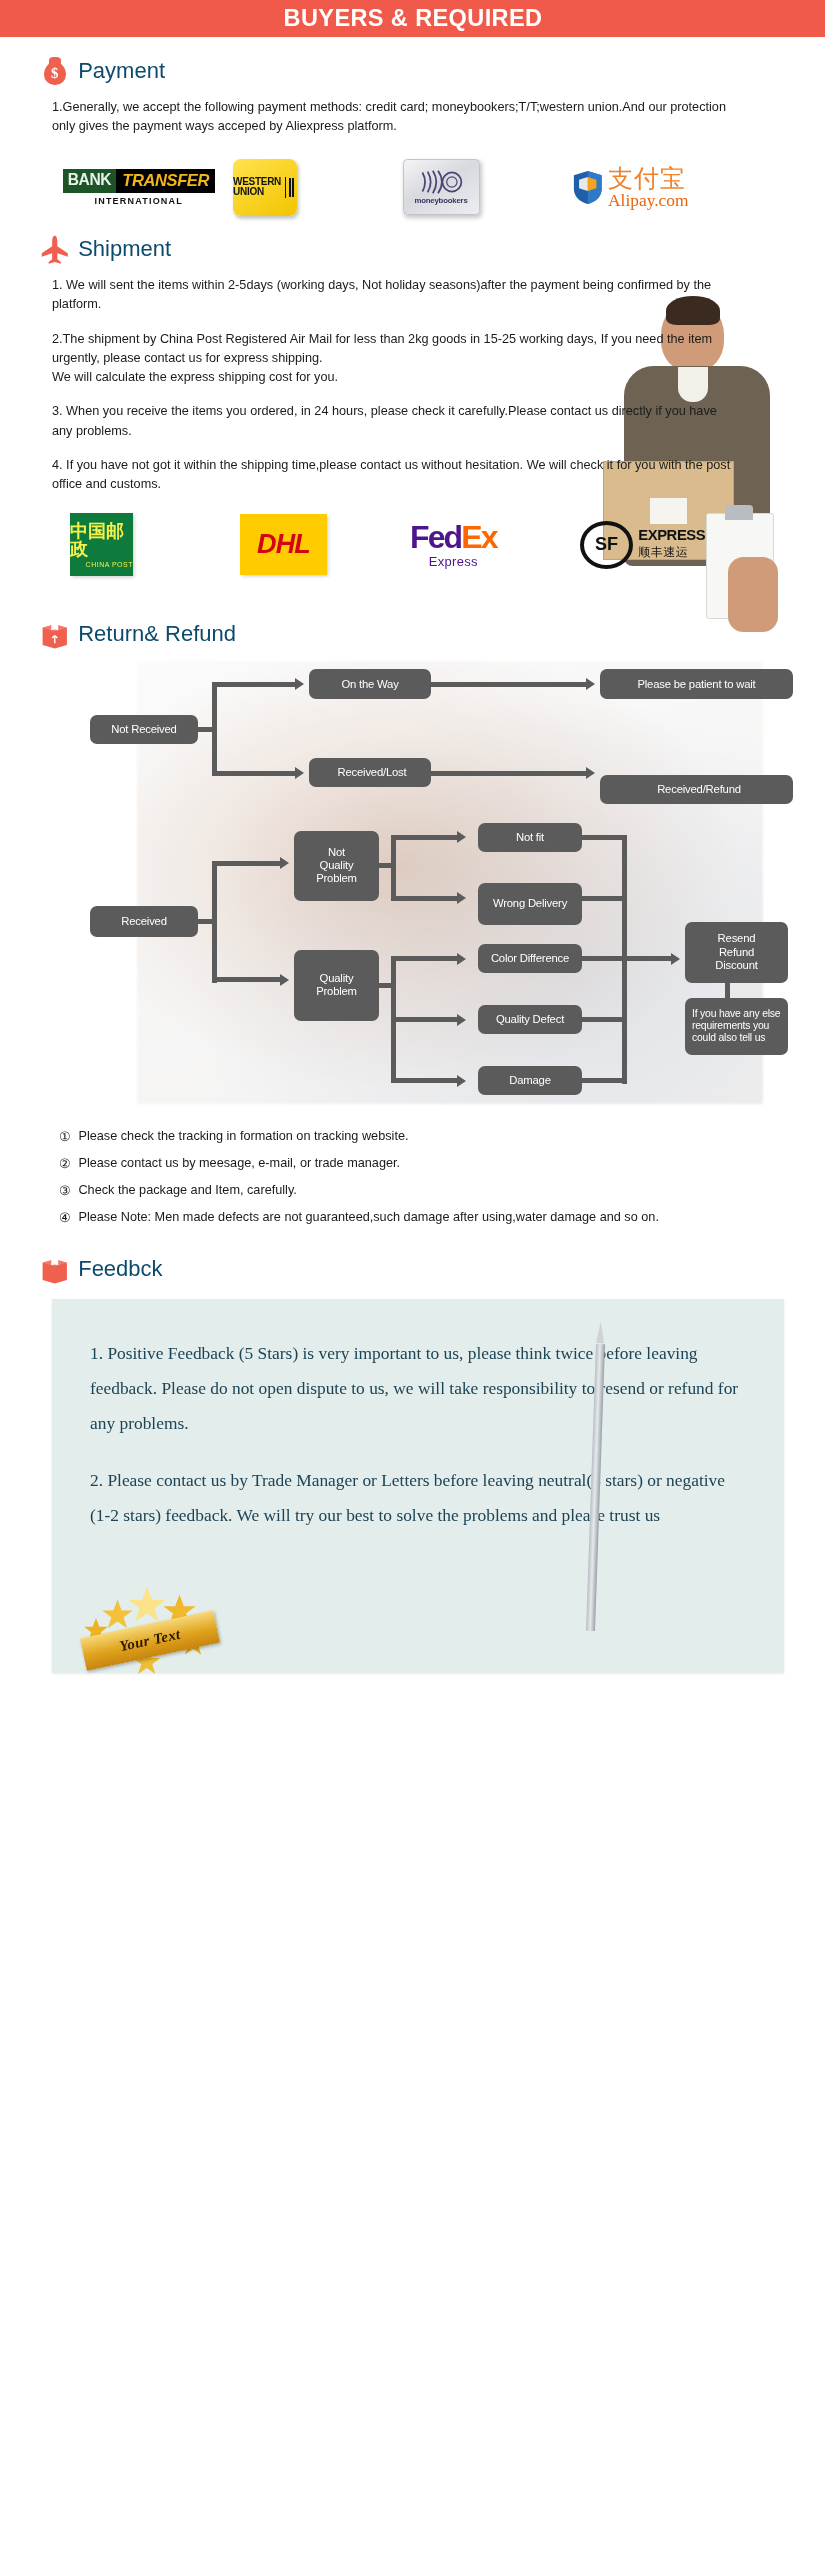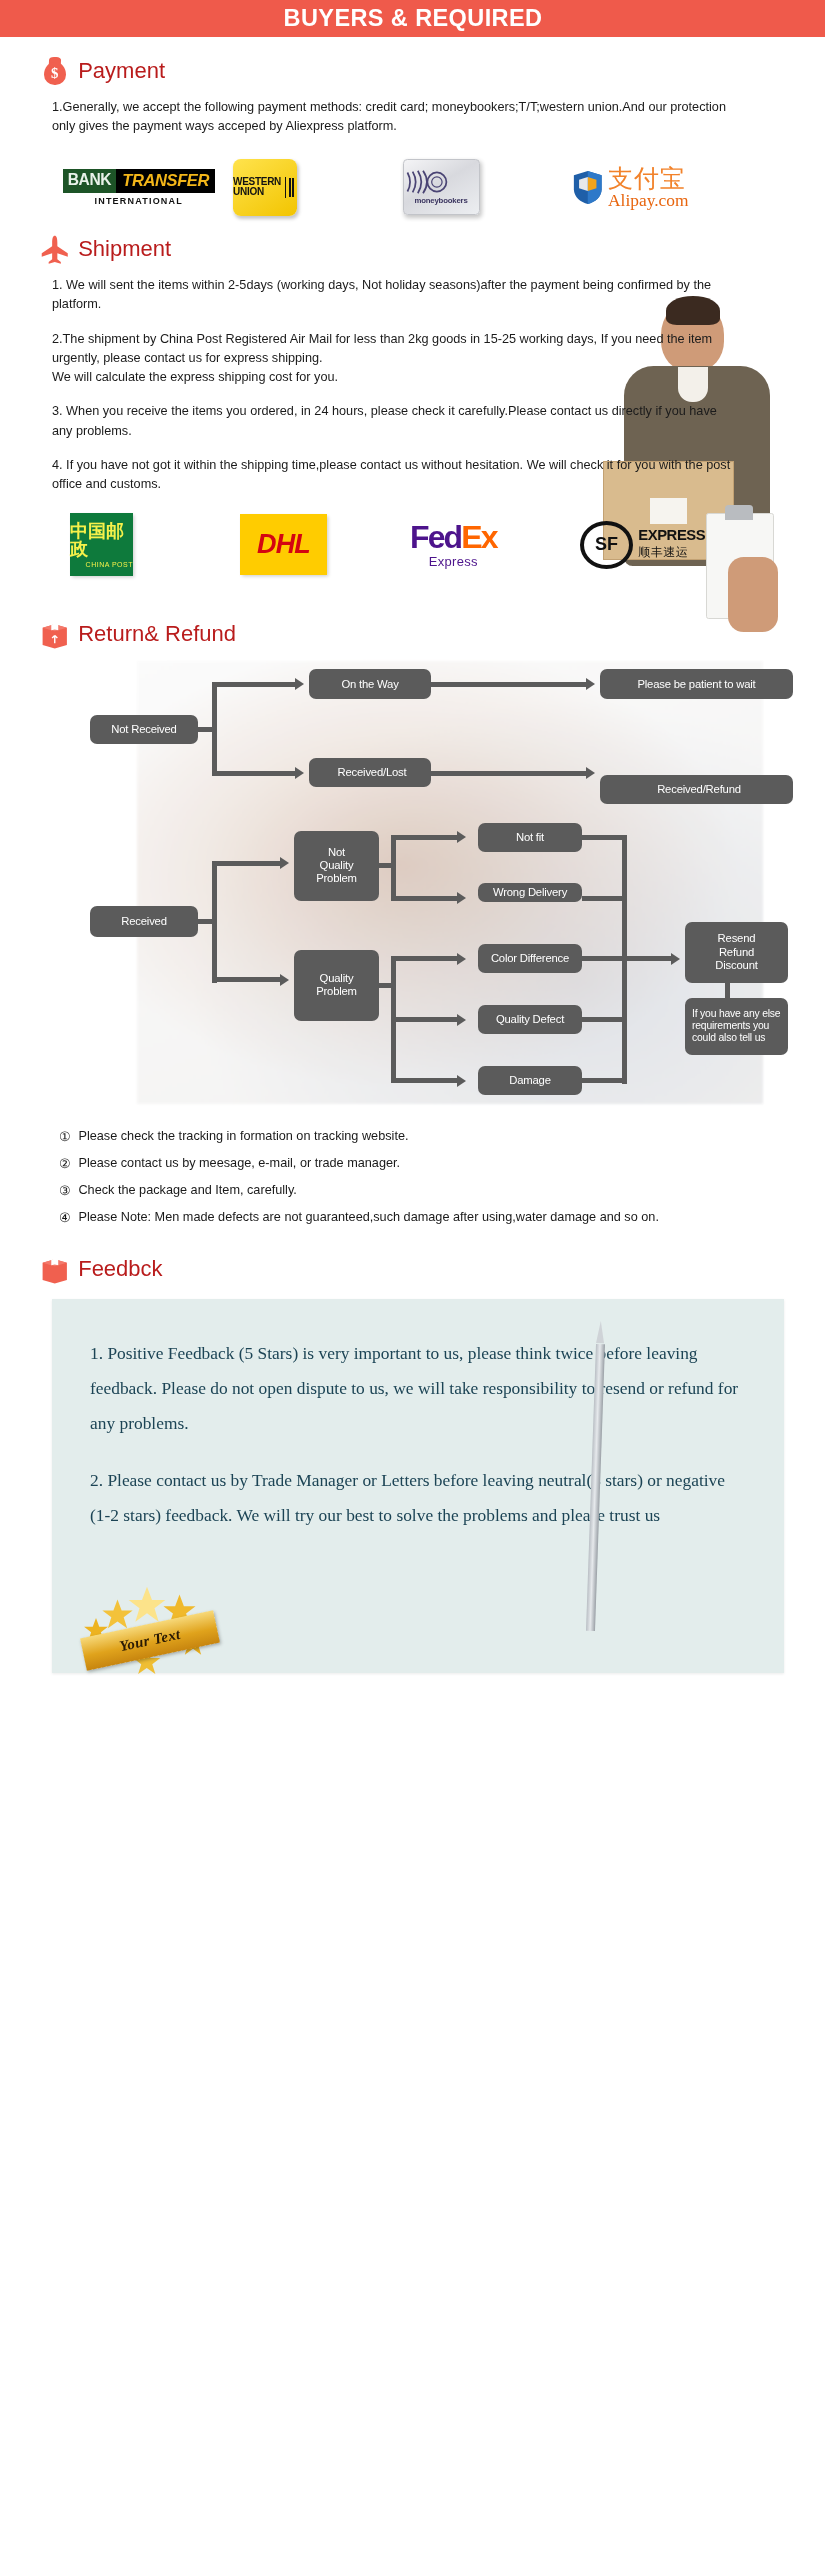--- a/index.html
+++ b/index.html
@@ -27,21 +27,21 @@
   }
 
   
   .section { position:relative; padding:0 33px; }
   .sec-head {
     display:flex; align-items:center; gap:8.7px;
     margin:19px 0 12px 7px;
   }
   .sec-head .ico { width:29.5px; height:29.5px; flex:0 0 29.5px; position:relative; }
   .sec-head .label {
-    color:#b91c1c;
+    color:#0c4a6e;
     font-size:22px;
     font-weight:400;
     line-height:1;
   }
 
   
   .ico-bag { background:transparent; }
   .ico-bag .bag {
     position:absolute; left:3.5px; top:6px; width:22.6px; height:22.6px;
     background:#F0604F; border-radius:50% 50% 50% 50%/60% 60% 48% 48%;
@@ -104,21 +104,21 @@
     color:#121212; font-size:10px; font-weight:bold; line-height:1.05;
     text-align:left; letter-spacing:-0.3px; border-right:1.7px solid #121212; padding-right:3.5px;
   }
   .lg-wu .wu-bars { width:7.8px; height:19px; margin-left:2.6px; position:relative; }
   .lg-wu .wu-bars i { position:absolute; top:0; width:1.7px; height:19px; background:#121212; }
 
   .lg-mb {
     width:75px; height:54px; border-radius:4.3px;
     background:linear-gradient(150deg,#f4f4f6 0%, #d8d9de 45%, #eceef1 100%);
     border:0.9px solid #c2c4c9; box-shadow:1.7px 2.6px 4.3px rgba(0,0,0,0.22);
-    position:relative; display:flex; align-items:center; 
+    position:relative; display:flex; align-items:center; justify-content:center;
   }
   .lg-mb .mbtxt { position:absolute; bottom:9.6px; left:0; right:0; text-align:center;
     font-size:7.8px; color:#3b3560; font-weight:bold; letter-spacing:-0.2px; }
   .lg-mb .waves { margin-bottom:10.4px; }
 
   .lg-ali { display:flex; align-items:center; gap:6px; }
   .lg-ali .shield { width:29.5px; height:35px; position:relative; }
   .lg-ali .zfb { display:flex; flex-direction:column; }
   .lg-ali .cn { color:#F2822A; font-size:25px; font-weight:normal; letter-spacing:0.9px; line-height:1;
                 font-family:"DejaVu Sans", sans-serif; }
@@ -392,21 +392,21 @@
       <div class="farrow" style="left:553px; top:106px;"></div>
 
       <div class="fbox" style="left:57px; top:245px; width:108px; height:31px;">Received</div>
       <div class="fbox" style="left:261px; top:170px; width:85px; height:70px; white-space:pre-line;">Not
 Quality
 Problem</div>
       <div class="fbox" style="left:261px; top:289px; width:85px; height:71px; white-space:pre-line;">Quality
 Problem</div>
 
       <div class="fbox" style="left:445px; top:162px; width:104px; height:29.5px;">Not fit</div>
-      <div class="fbox" style="left:445px; top:222px; width:104px; height:19px;">Wrong Delivery</div>
+      <div class="fbox" style="left:445px; top:222px; width:104px; height:42px;">Wrong Delivery</div>
       <div class="fbox" style="left:445px; top:283px; width:104px; height:29.5px;">Color Difference</div>
       <div class="fbox" style="left:445px; top:344px; width:104px; height:29.5px;">Quality Defect</div>
       <div class="fbox" style="left:445px; top:405px; width:104px; height:29.5px;">Damage</div>
 
       <div class="fbox" style="left:652px; top:261px; width:103px; height:61px; white-space:pre-line;">Resend
 Refund
 Discount</div>
       <div class="fbox" style="left:652px; top:337px; width:103px; height:57px; font-size:10.4px; text-align:left; justify-content:flex-start;">If you have any else requirements you could also tell us</div>
 
       <div class="fline" style="left:165px; top:258px; width:19px; height:5.2px;"></div>

